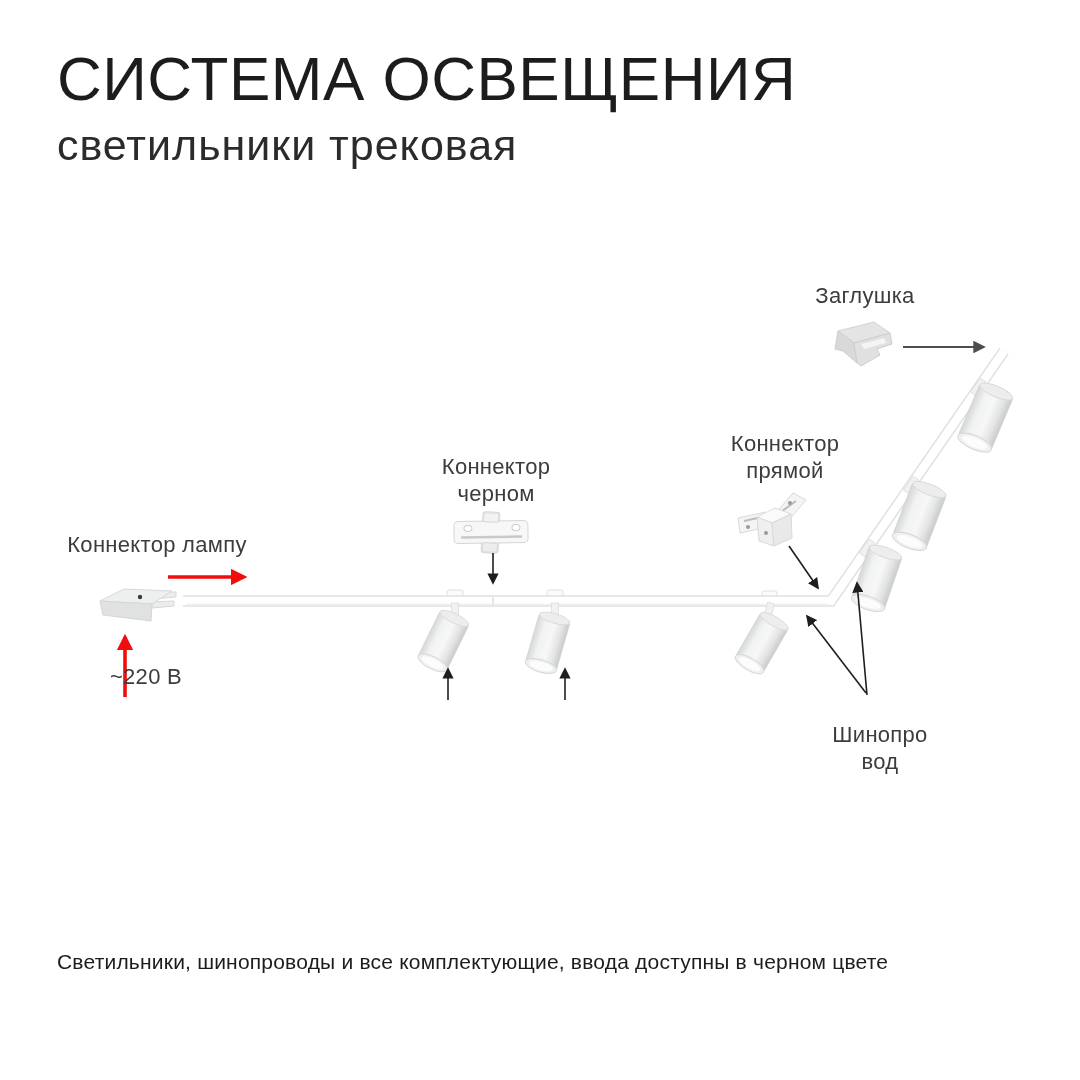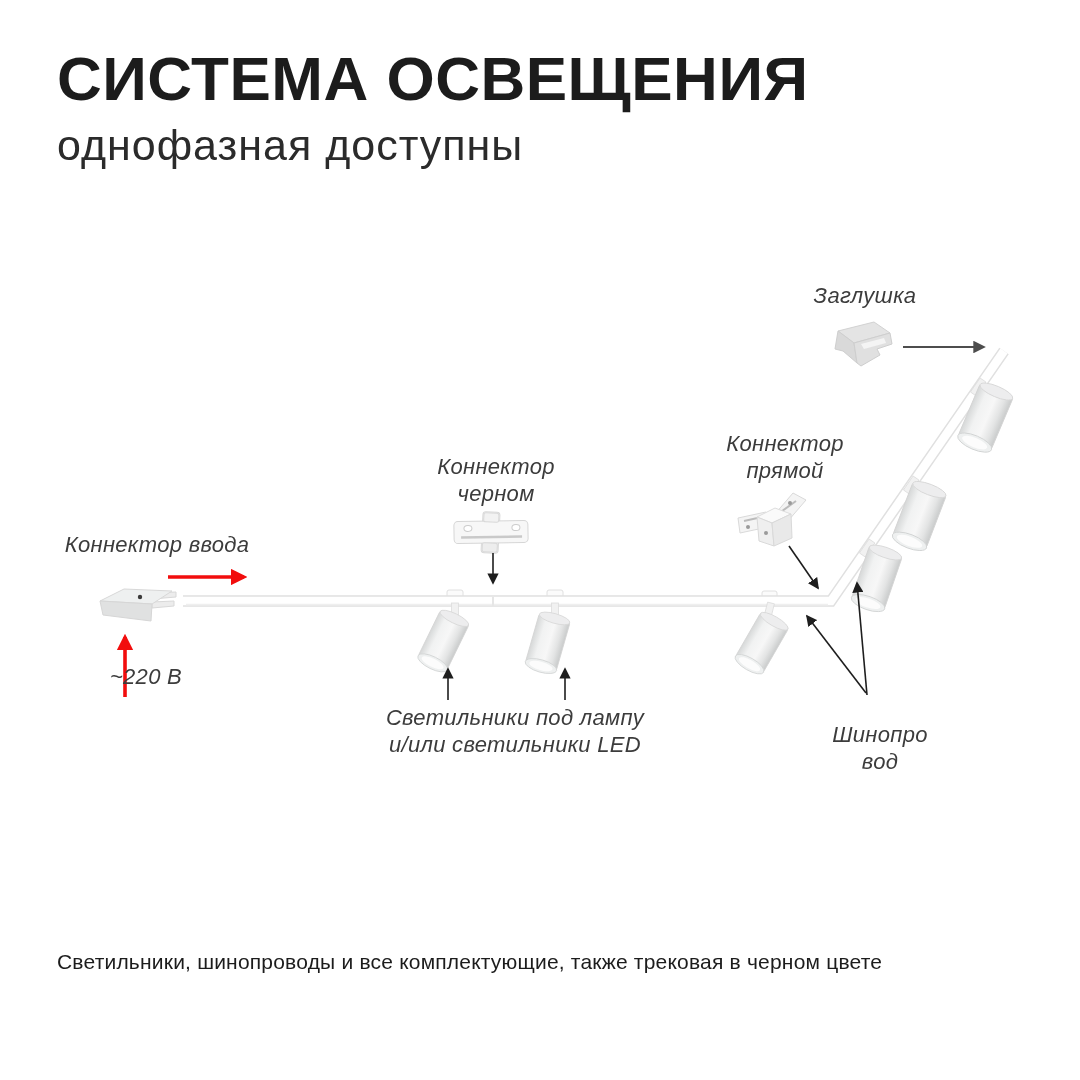--- a/index.html
+++ b/index.html
@@ -14,57 +14,57 @@
   html,body{margin:0;padding:0;background:#ffffff;}
   .canvas{
     position:relative;
     width:1080px;height:1080px;
     background:#ffffff;
     overflow:hidden;
     font-family:"Liberation Sans", sans-serif;
   }
   .title{
     position:absolute;left:57px;top:48px;
-    font-size:62px;font-weight:700;letter-spacing:0.5px;
+    font-size:62px;font-weight:400;letter-spacing:0.5px;
     color:var(--text-dark);
     margin:0;line-height:1.0;
   }
   .subtitle{
     position:absolute;left:57px;top:121px;
     font-size:43px;font-weight:400;letter-spacing:1px;
     color:#2b2b2b;
   }
   .lbl{
     position:absolute;
     font-size:22px;font-weight:400;
     color:var(--text-label);
     text-align:center;line-height:27px;letter-spacing:0.3px;
   }
-  .lbl span{display:block;font-style:italic;}
+  .lbl span{display:block;}
   #lbl-endcap{left:765px;top:282px;width:200px;}
   #lbl-straight{left:396px;top:453px;width:200px;}
   #lbl-corner{left:685px;top:430px;width:200px;}
   #lbl-power{left:37px;top:531px;width:240px;}
   #lbl-voltage{left:61px;top:663px;width:170px;}
   #lbl-fixtures{left:340px;top:704px;width:350px;}
   #lbl-track{left:810px;top:701px;width:140px;margin-top:20px;}
   .footer-note{
     position:absolute;left:57px;top:950px;width:980px;
     font-size:21px;font-weight:400;letter-spacing:0.2px;
     color:var(--text-dark);
   }
   svg{position:absolute;left:0;top:0;}
 </style>
 </head>
 <body>
 
 <div class="canvas">
 
   <h1 class="title">СИСТЕМА ОСВЕЩЕНИЯ</h1>
-  <div class="subtitle">однофазная доступны</div>
+  <div class="subtitle">светильники трековая</div>
 
   <svg width="1080" height="1080" viewBox="0 0 1080 1080">
     <defs>
       <linearGradient id="cyl" x1="0" y1="0" x2="1" y2="0">
         <stop offset="0" stop-color="#d6d8d8"></stop>
         <stop offset="0.25" stop-color="#f1f2f2"></stop>
         <stop offset="0.55" stop-color="#f7f7f7"></stop>
         <stop offset="0.8" stop-color="#e3e4e4"></stop>
         <stop offset="1" stop-color="#c9cbcb"></stop>
       </linearGradient>
@@ -188,32 +188,28 @@
     <span>Коннектор</span>
     <span>черном</span>
   </div>
 
   <div class="lbl" id="lbl-corner">
     <span>Коннектор</span>
     <span>прямой</span>
   </div>
 
   <div class="lbl" id="lbl-power">
-    <span>Коннектор ввода</span>
+    <span>Коннектор лампу</span>
   </div>
 
   <div class="lbl" id="lbl-voltage">
     <span>~220 В</span>
   </div>
 
-  <div class="lbl" id="lbl-fixtures">
-    <span>Светильники под лампу</span>
-    <span>и/или светильники LED</span>
-  </div>
 
   <div class="lbl" id="lbl-track">
     <span>Шинопро</span>
     <span>вод</span>
   </div>
 
-  <div class="footer-note">Светильники, шинопроводы и все комплектующие, также трековая в черном цвете</div>
+  <div class="footer-note">Светильники, шинопроводы и все комплектующие, ввода доступны в черном цвете</div>
 
 </div>
 
 </body></html>

